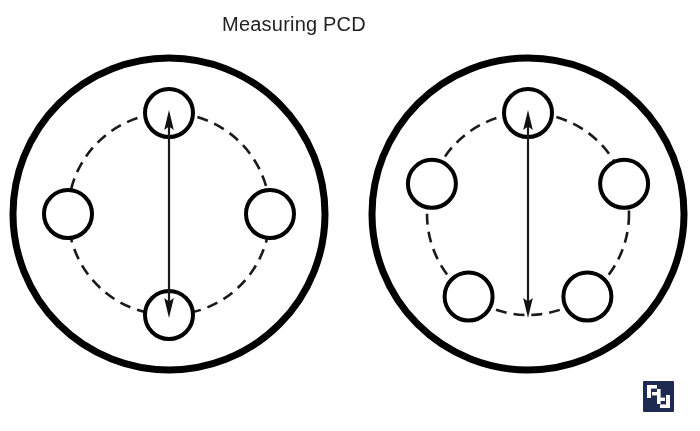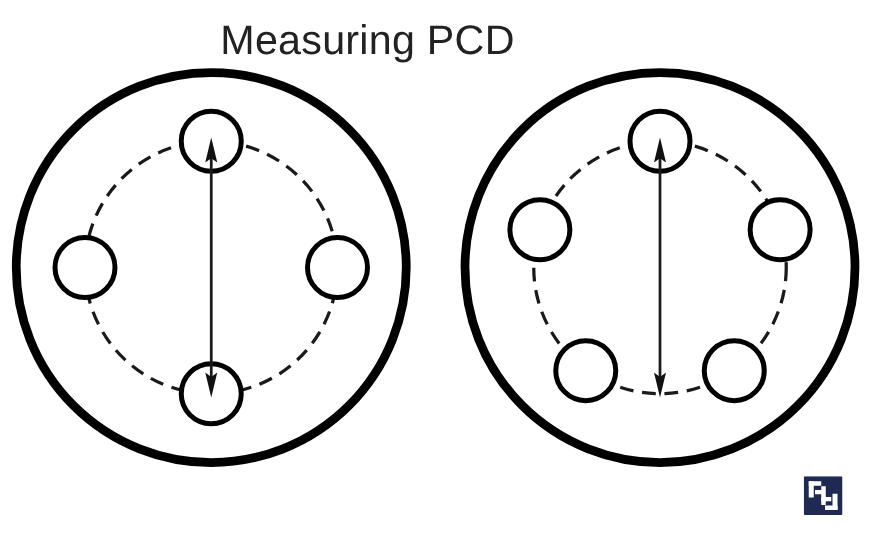--- a/index.html
+++ b/index.html
@@ -22,21 +22,21 @@
     height: 431px;
     background: #ffffff;
   }
   #diagram-title {
     position: absolute;
     left: 0;
     top: 13px;
     width: 588px;
     text-align: center;
     font-family: "Liberation Sans", sans-serif;
-    font-size: 33px;
+    font-size: 20px;
     font-weight: 400;
     color: #222222;
     letter-spacing: 0.2px;
     white-space: nowrap;
   }
   #figure-svg {
     position: absolute;
     left: 0;
     top: 0;
     width: 700px;

